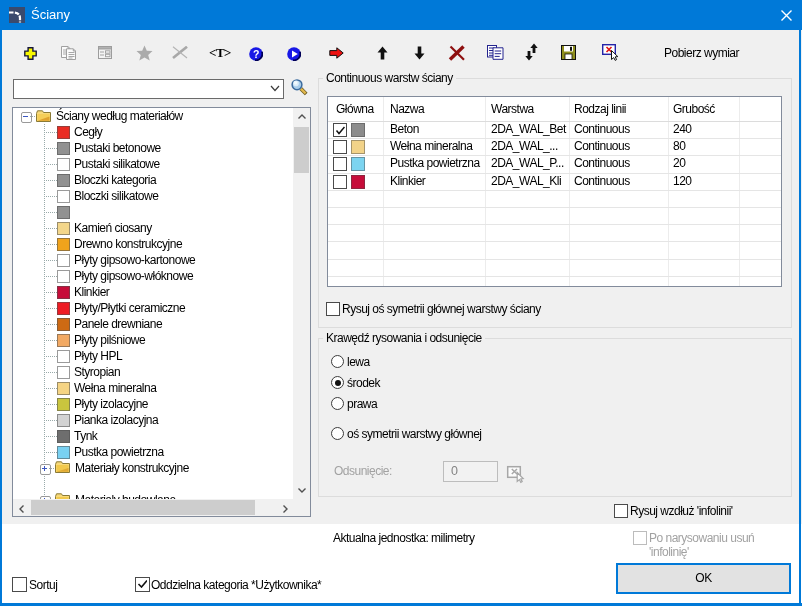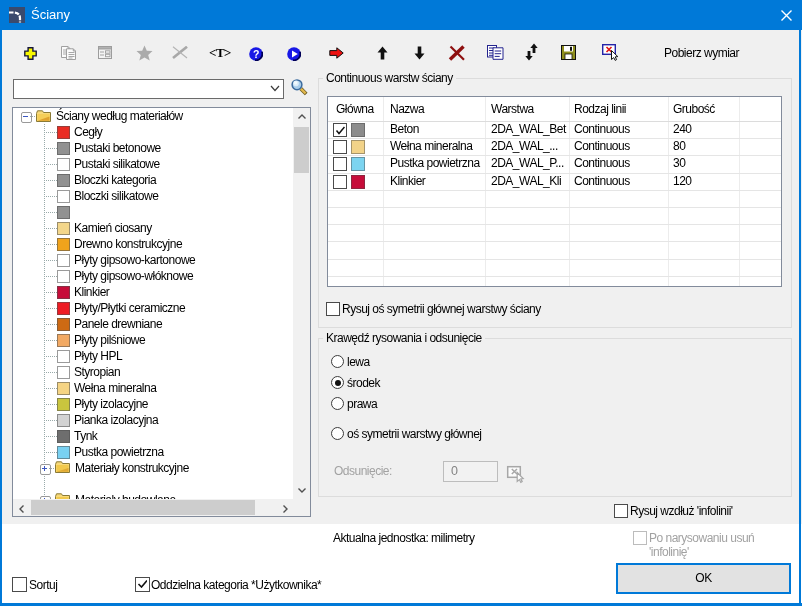--- a/index.html
+++ b/index.html
@@ -358,21 +358,21 @@
     <div class="cswatch" style="left:23px;top:43px;background:#f2d389"></div>
     <span class="td" style="left:62px;top:41px">Wełna mineralna</span>
     <span class="td" style="left:163px;top:41px">2DA_WAL_...</span>
     <span class="td" style="left:246px;top:41px">Continuous</span>
     <span class="td" style="left:345px;top:41px">80</span>
     <div class="cb" style="left:5px;top:60px"></div>
     <div class="cswatch" style="left:23px;top:60px;background:#7cd4f0"></div>
     <span class="td" style="left:62px;top:58px">Pustka powietrzna</span>
     <span class="td" style="left:163px;top:58px">2DA_WAL_P...</span>
     <span class="td" style="left:246px;top:58px">Continuous</span>
-    <span class="td" style="left:345px;top:58px">30</span>
+    <span class="td" style="left:345px;top:58px">20</span>
     <div class="cb" style="left:5px;top:78px"></div>
     <div class="cswatch" style="left:23px;top:78px;background:#c60c39"></div>
     <span class="td" style="left:62px;top:76px">Klinkier</span>
     <span class="td" style="left:163px;top:76px">2DA_WAL_Kli</span>
     <span class="td" style="left:246px;top:76px">Continuous</span>
     <span class="td" style="left:345px;top:76px">120</span>
   </div>
   <div class="cb" style="left:326px;top:302px"></div>
   <span class="lab" style="left:342px;top:302px">Rysuj oś symetrii głównej warstwy ściany</span>
 

